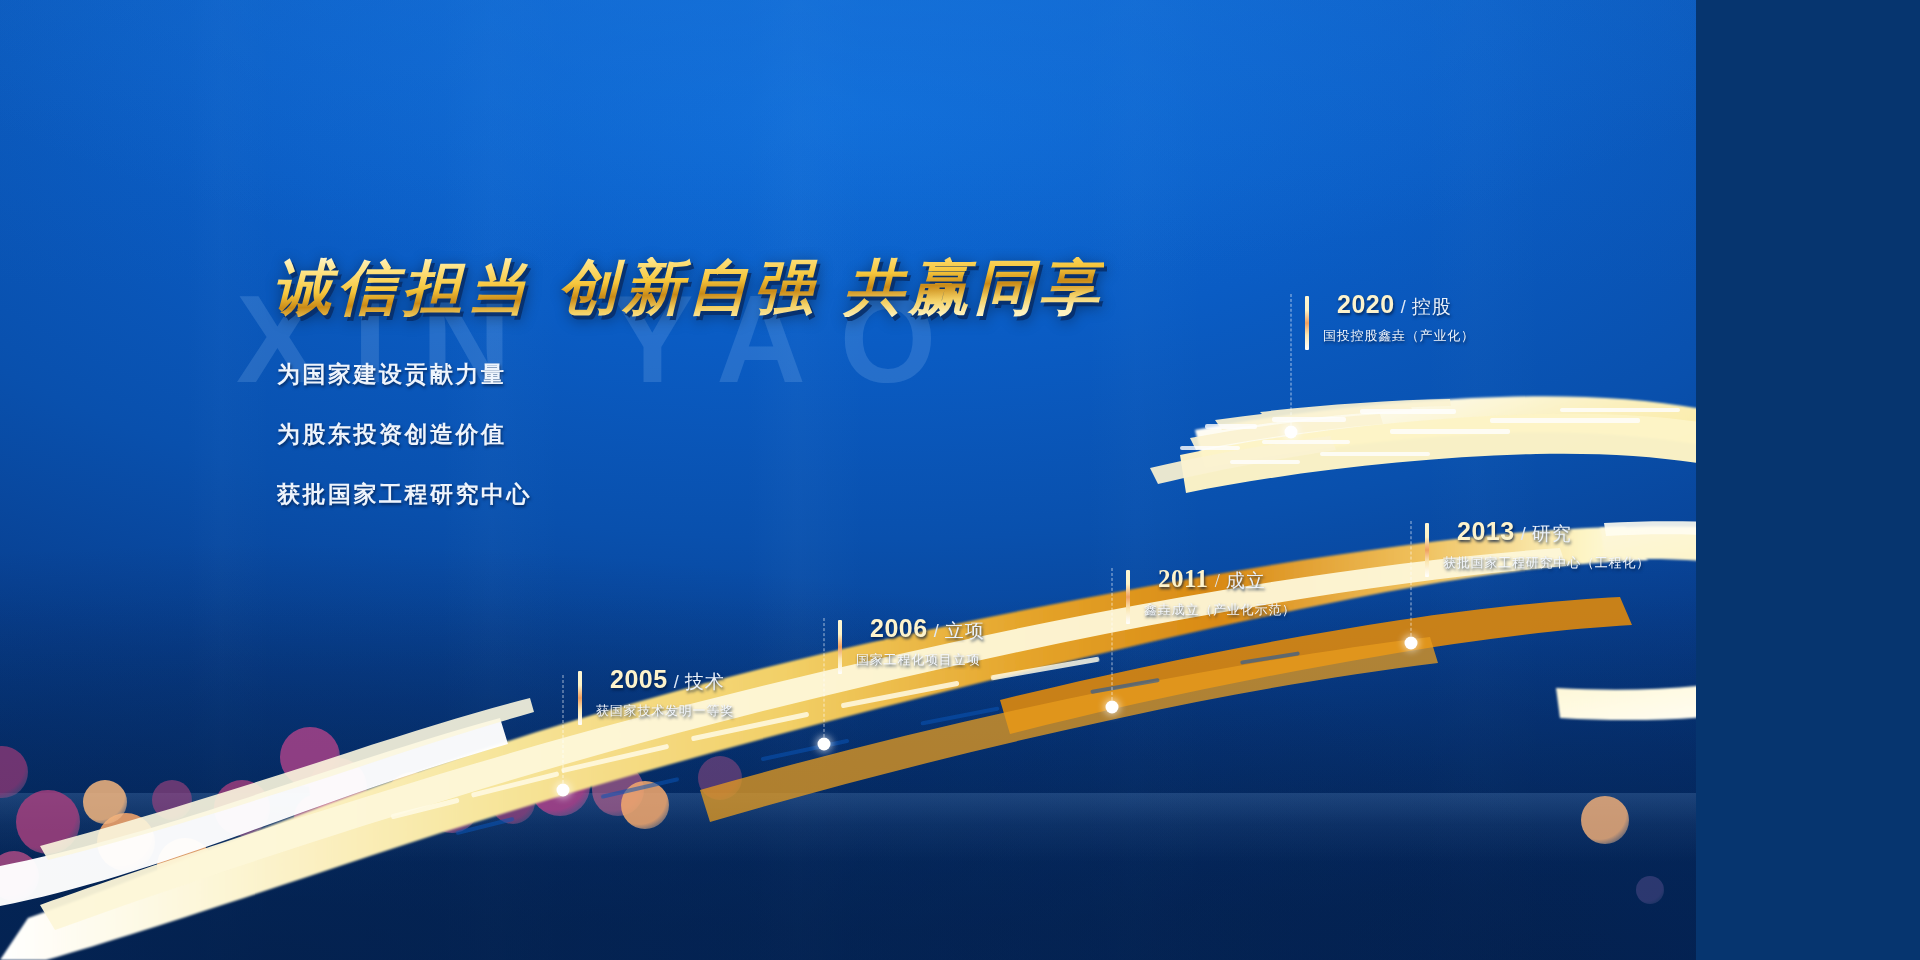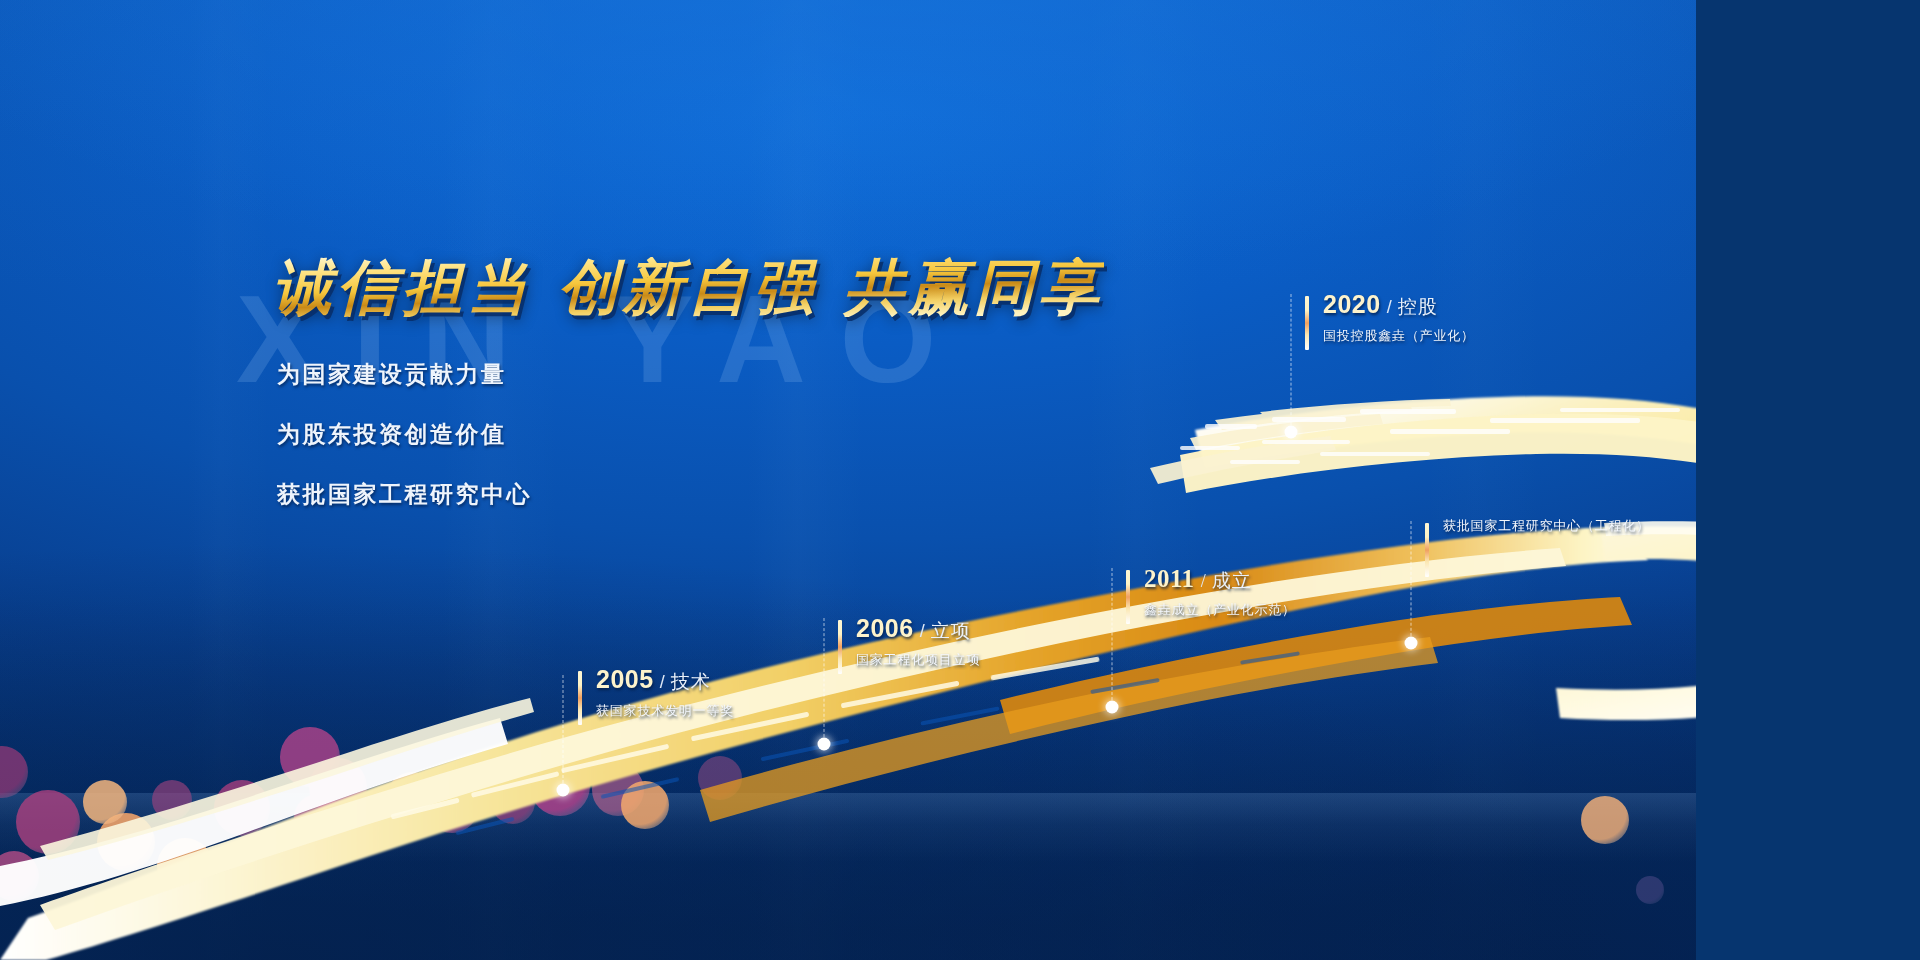--- a/index.html
+++ b/index.html
@@ -82,21 +82,21 @@
   }
   .tl-stem{
     position:absolute;width:0;border-left:1px dashed rgba(255,255,255,.62);
     transform:translateX(-50%);
   }
   .tl-label{position:absolute;white-space:nowrap;}
   .tl-bar{
     position:absolute;left:0;top:4px;width:4px;height:54px;border-radius:1px;
     background:linear-gradient(180deg,#fdf6d4 0%,#fdf3c6 26%,#f0a060 50%,#fbe8b4 72%,#ffffff 100%);
   }
-  .tl-head{font-size:0;padding-left:18px;line-height:1;margin-bottom:12px;}
+  .tl-head{font-size:0;padding-left:32px;line-height:1;margin-bottom:12px;}
   .tl-year{
     font-size:25px;font-weight:700;color:#fdf3cc;letter-spacing:.5px;
     text-shadow:1px 2px 3px rgba(2,26,66,.8);
   }
   .tl-sep{font-size:18px;color:#dfe9f6;padding:0 6px;font-weight:400;}
   .tl-tag{font-size:19px;color:#eaf1fa;letter-spacing:1px;text-shadow:1px 2px 3px rgba(2,26,66,.8);}
   .tl-desc{
     padding-left:18px;font-size:13px;color:#f3f7fd;letter-spacing:.8px;line-height:1;
     text-shadow:1px 2px 3px rgba(2,26,66,.8);
   }
@@ -354,20 +354,21 @@
           <div class="tl-bar"></div>
           <div class="tl-head"><span class="tl-year">2011</span><span class="tl-sep">/</span><span class="tl-tag">成立</span></div>
           <div class="tl-desc">鑫垚成立（产业化示范）</div>
         </div>
       </div>
       <div class="tl-node">
         <div class="tl-stem" style="left: 1411px; top: 521px; height: 120px;"></div>
         <div class="tl-dot" style="left: 1411px; top: 643px;"></div>
         <div class="tl-label" style="left: 1425px; top: 519px;">
           <div class="tl-bar"></div>
+          <div class="tl-head"><span class="tl-year">2013</span><span class="tl-sep">/</span><span class="tl-tag">研究</span></div>
           <div class="tl-desc">获批国家工程研究中心（工程化）</div>
         </div>
       </div>
       <div class="tl-node">
         <div class="tl-stem" style="left: 1291px; top: 294px; height: 136px;"></div>
         <div class="tl-dot" style="left: 1291px; top: 432px;"></div>
         <div class="tl-label" style="left: 1305px; top: 292px;">
           <div class="tl-bar"></div>
           <div class="tl-head"><span class="tl-year">2020</span><span class="tl-sep">/</span><span class="tl-tag">控股</span></div>
           <div class="tl-desc">国投控股鑫垚（产业化）</div>

